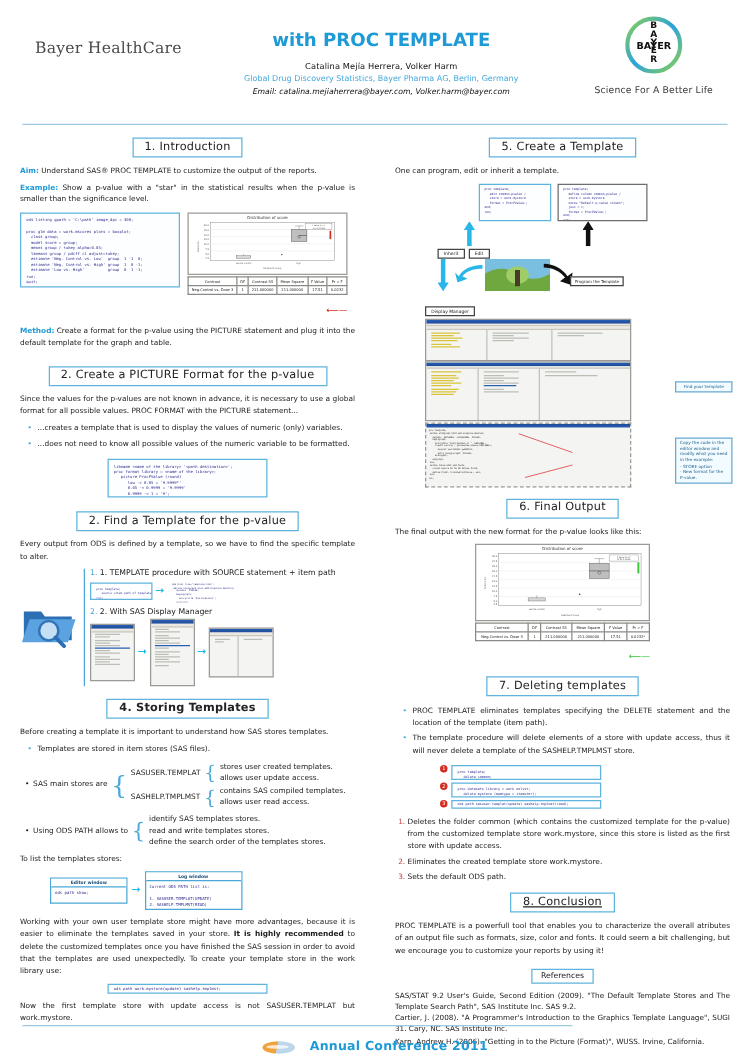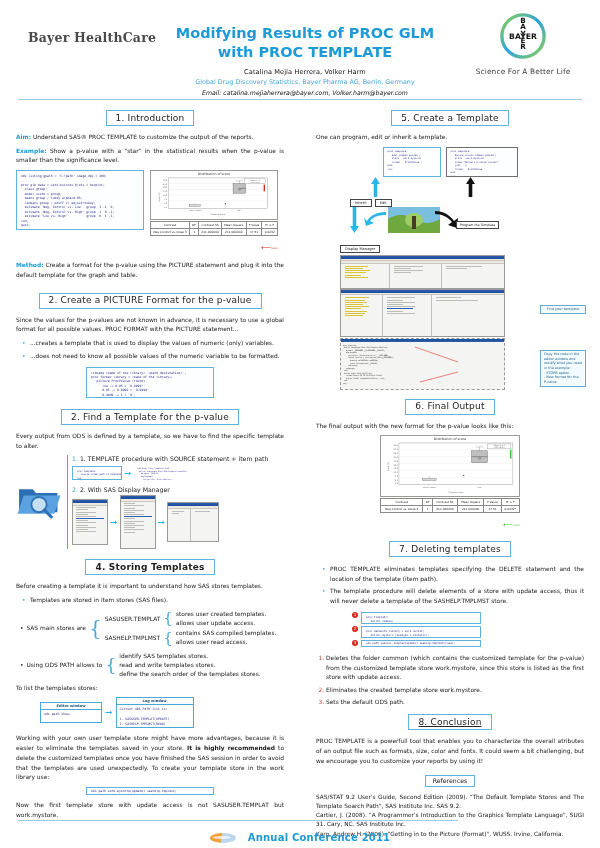--- a/index.html
+++ b/index.html
@@ -11,21 +11,21 @@
     color:#1a1a1a;
     overflow:hidden;
     position:relative;
   }
 
   
   .header { position:relative; height:100px; }
   .bayer-wordmark {
     position:absolute; left:28px; top:30px;
     font-family:"DejaVu Serif", serif;
-    font-size:12.5px; color:#4a4a4a; letter-spacing:.2px;font-weight:bold;
+    font-size:12.5px; color:#4a4a4a; letter-spacing:.2px;
   }
   .title-block { position:absolute; left:140px; top:24px; width:330px; text-align:center; }
   .poster-title {
     font-family:"DejaVu Sans", sans-serif;
     font-size:14.5px; font-weight:bold; color:#1e9ad6; line-height:1.3;
   }
   .authors { font-size:6.6px; color:#111; margin-top:6px; letter-spacing:.1px;text-align:center; }
   .affil   { font-size:6.4px; color:#45a9dd; margin-top:2.5px; }
   .email   { font-size:6.2px; color:#111; margin-top:2.5px; font-style:italic; }
 
@@ -117,21 +117,20 @@
 <body>
 
 <div class="header">
 
   <div class="bayer-wordmark">
     <span>Bayer HealthCare</span>
   </div>
 
   <div class="title-block">
     <div class="poster-title">
-      <div><span>Modifying Results of PROC GLM</span></div>
       <div>with PROC TEMPLATE</div>
     </div>
     <div class="authors">Catalina Mejía Herrera, Volker Harm</div>
     <div class="affil">Global Drug Discovery Statistics, Bayer Pharma AG, Berlin, Germany</div>
     <div class="email">Email: catalina.mejiaherrera@bayer.com, Volker.harm@bayer.com</div>
   </div>
 
   <div class="logo-wrap">
     <div class="bayer-cross">
       <svg viewBox="0 0 100 100" width="48" height="48" aria-hidden="true">

